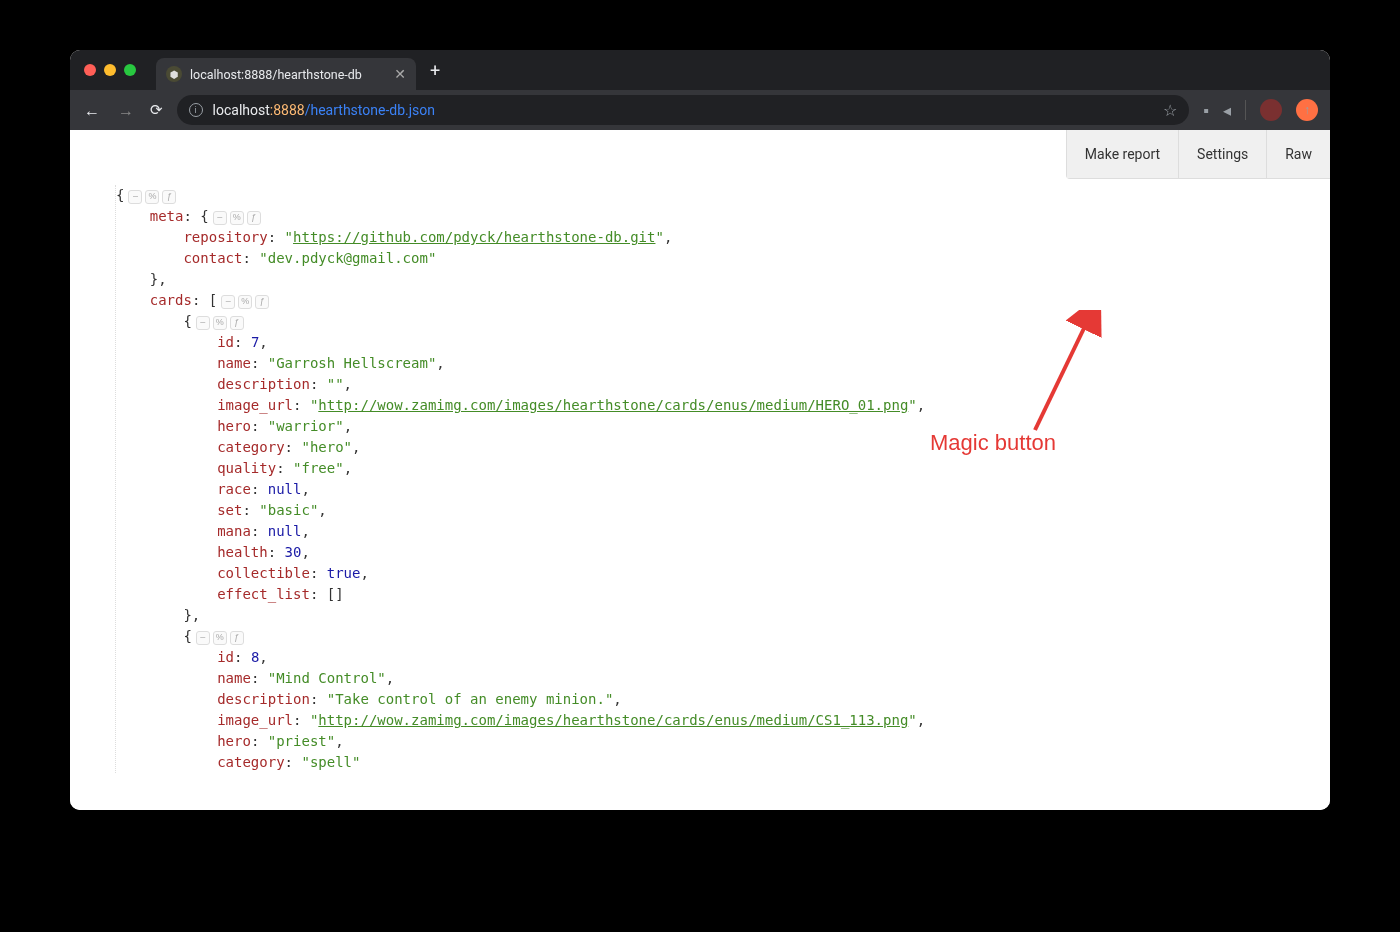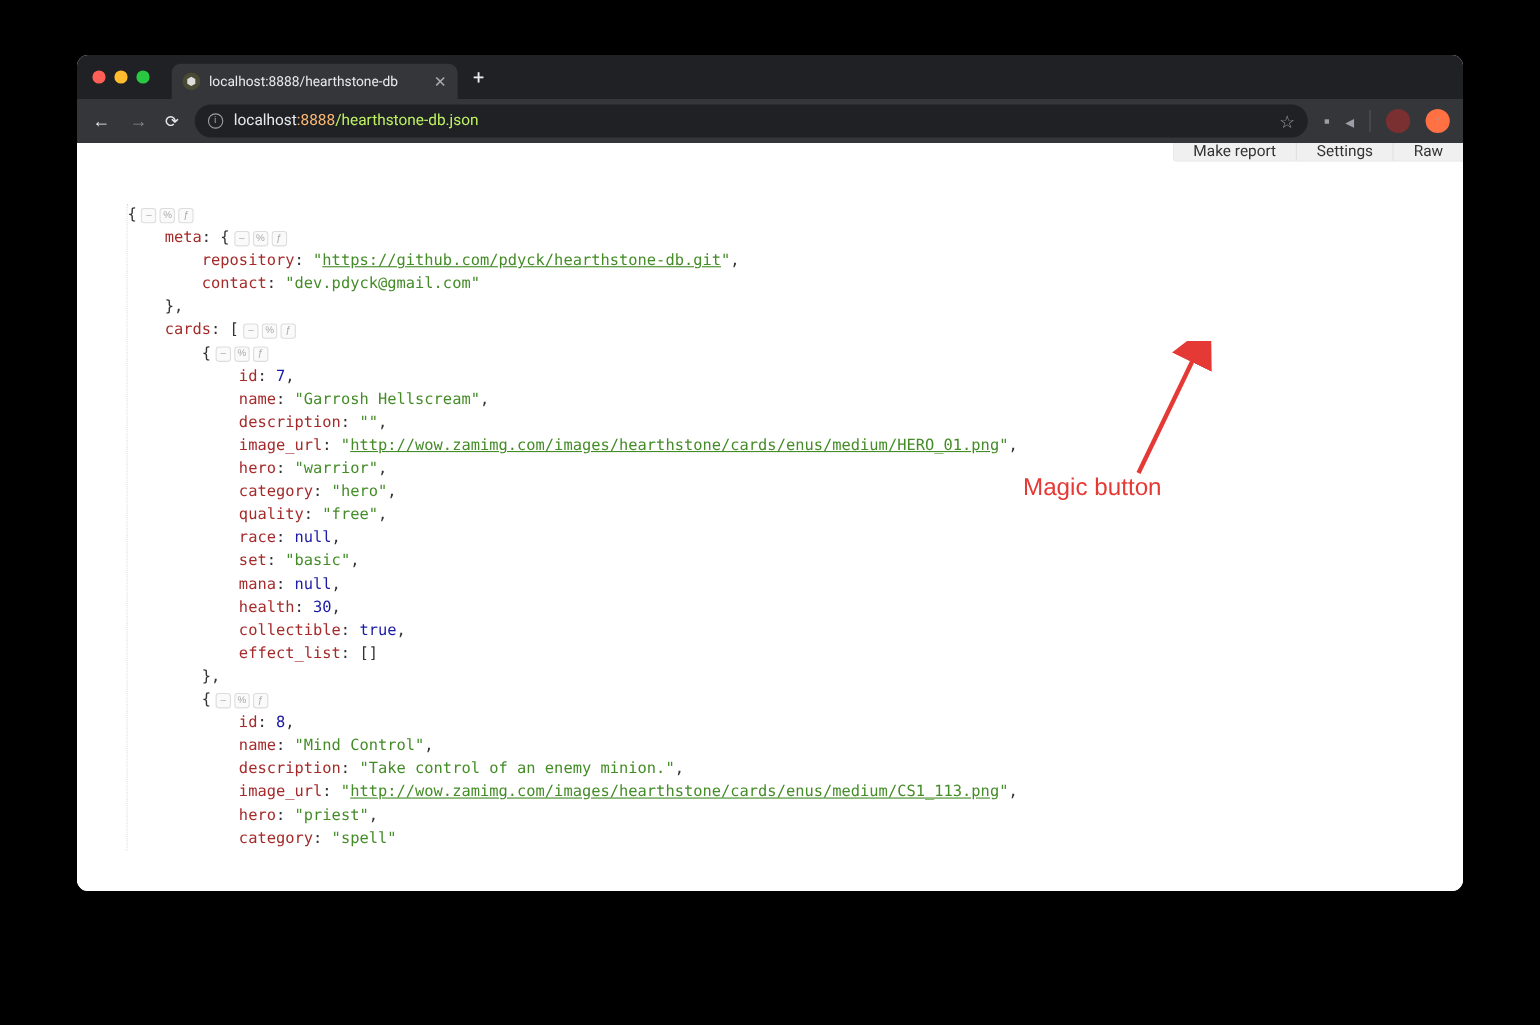--- a/index.html
+++ b/index.html
@@ -106,21 +106,21 @@
     width: 14px; height: 14px;
     border: 1.5px solid #9aa0a6;
     border-radius: 50%;
     display: inline-flex;
     align-items: center; justify-content: center;
     font-size: 9px; color: #9aa0a6;
     flex-shrink: 0;
   }
   .url-host { color: #e8eaed; }
   .url-port { color: #fdba74; }
-  .url-path { color: #bef264; }
+  .url-path { color: #3b82f6; }
   .star { margin-left: auto; color: #9aa0a6; font-size: 16px; cursor: pointer; }
   .ext-icons { display: flex; gap: 14px; align-items: center; }
   .ext-icons > span { color: #9aa0a6; cursor: pointer; }
   .divider { width: 1px; height: 20px; background: #555; }
   .avatar { width: 22px; height: 22px; border-radius: 50%; background: #7a3030; cursor: pointer; }
   .upload { width: 22px; height: 22px; border-radius: 50%; background: #ff7043; display: inline-flex; align-items:center; justify-content:center; color:#fff; font-size:12px; cursor:pointer;}
 
   .content {
     position: relative;
     height: calc(100% - 80px);
@@ -132,21 +132,21 @@
     top: 0;
     right: 0;
     display: flex;
     border: 1px solid #ddd;
     border-top: none;
     border-right: none;
     border-radius: 0 0 0 4px;
     background: #f5f5f5;
   }
   .ext-btn {
-    padding: 0 18px;
+    padding: 16px 18px;
     font-size: 14px;
     color: #333;
     background: #f0f0f0;
     border-right: 1px solid #ddd;
     cursor: pointer;
   }
   .ext-btn:last-child { border-right: none; }
 
   .json-viewer {
     position: absolute;

